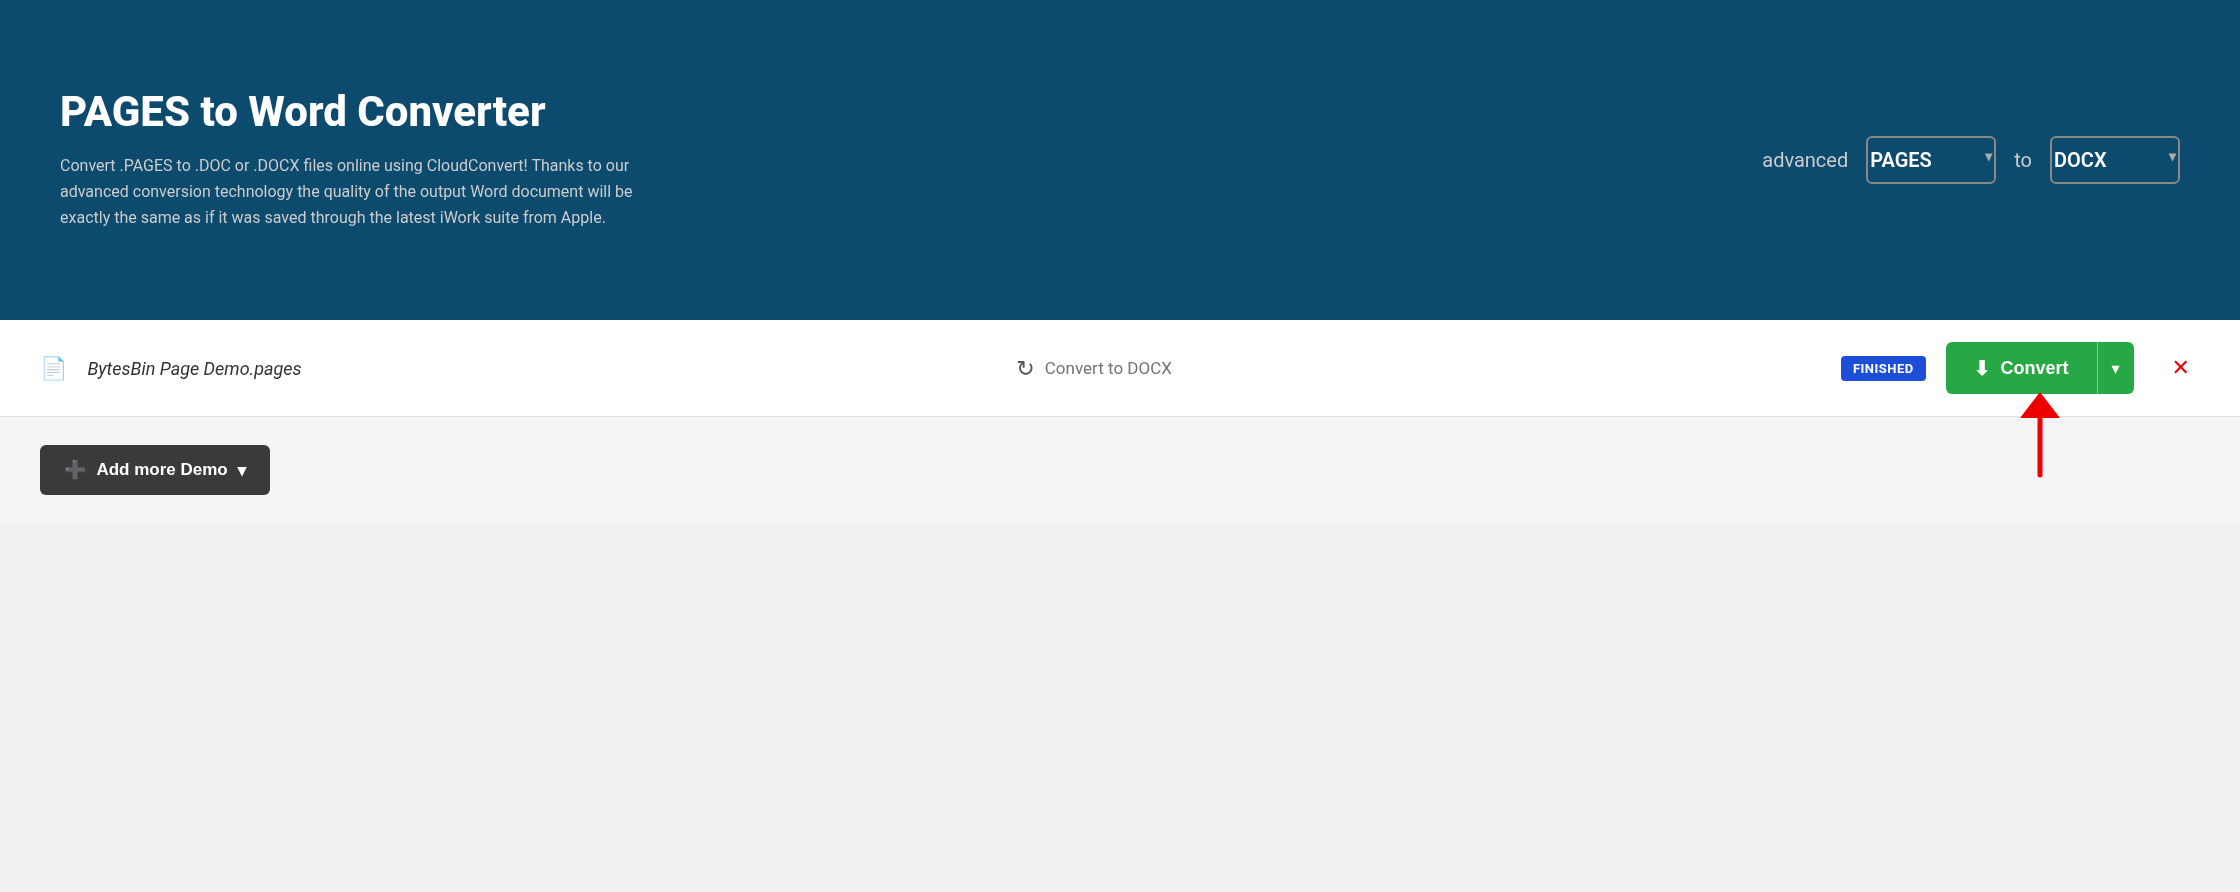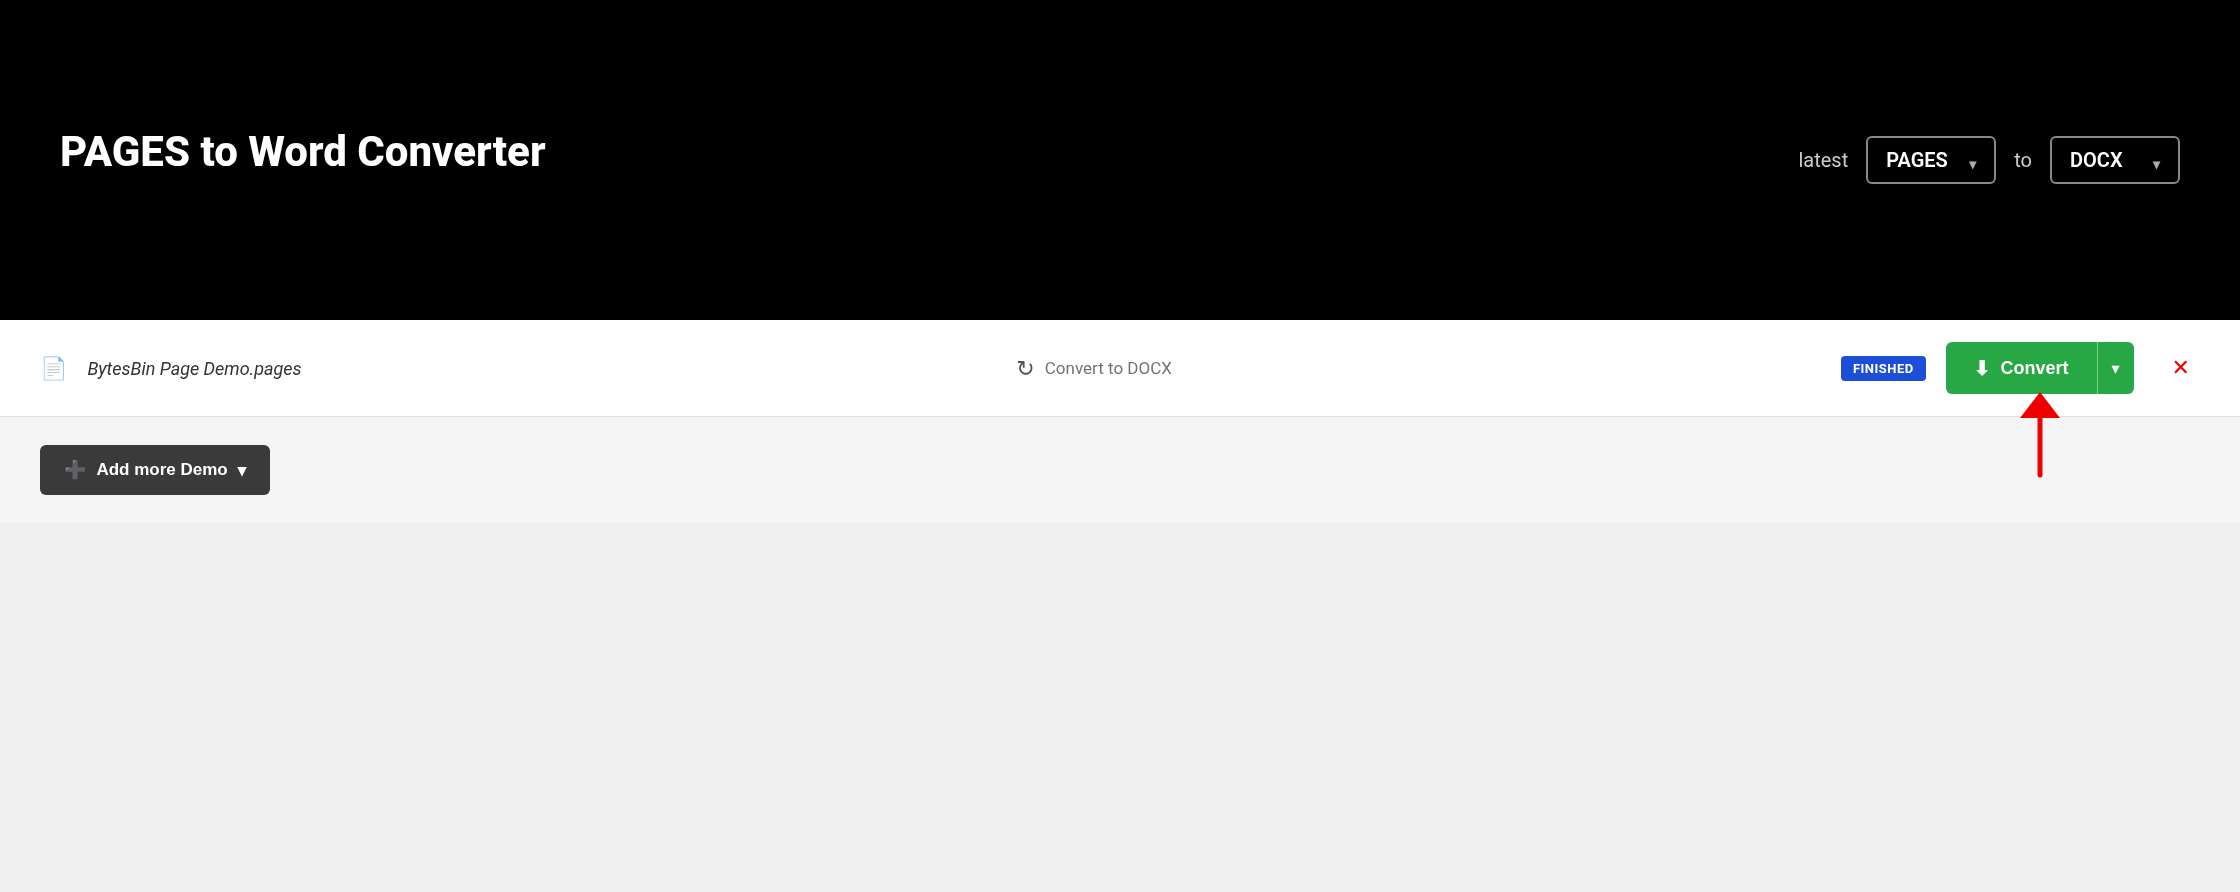--- a/index.html
+++ b/index.html
@@ -1,20 +1,20 @@
 <!DOCTYPE html>
 <html><head>
   <meta charset="utf-8">
   <style>
     * { box-sizing: border-box; margin: 0; padding: 0; }
     body { font-family: -apple-system, BlinkMacSystemFont, 'Segoe UI', Roboto, sans-serif; background: #f0f0f0; }
 
     
     .hero {
-      background: #000000;
+      background: #0c4a6e;
       color: #fff;
       padding: 40px 60px;
       display: flex;
       align-items: center;
       justify-content: space-between;
       min-height: 320px;
     }
     .hero-text { max-width: 580px; }
     .hero-title {
       font-size: 42px;
@@ -37,24 +37,24 @@
       font-size: 20px;
       color: #ccc;
     }
     .converter-select {
       background: transparent;
       border: 2px solid #888;
       border-radius: 6px;
       color: #fff;
       font-size: 20px;
       font-weight: 600;
-      padding: 10px 18px;
-      cursor: pointer;
-      display: flex;
-      align-items: flex-end;
+      padding: 10px 2px;
+      cursor: pointer;
+      display: flex;
+      align-items: flex-start;
       gap: 8px;
       min-width: 130px;
       justify-content: space-between;
     }
     .converter-select .chevron {
       font-size: 14px;
       color: #aaa;
     }
 
     
@@ -165,23 +165,24 @@
       align-items: center;
       gap: 10px;
     }
   </style>
 </head>
 <body>
 
 <section class="hero">
   <div class="hero-text">
     <h1 class="hero-title">PAGES to Word Converter</h1>
+    <p class="hero-desc">Convert .PAGES to .DOC or .DOCX files online using CloudConvert! Thanks to our advanced conversion technology the quality of the output Word document will be exactly the same as if it was saved through the latest iWork suite from Apple.</p>
   </div>
   <div class="hero-converter">
-    <span class="converter-label">latest</span>
+    <span class="converter-label">advanced</span>
     <div class="converter-select">
       <span>PAGES</span>
       <span class="chevron">▾</span>
     </div>
     <span class="converter-label">to</span>
     <div class="converter-select">
       <span>DOCX</span>
       <span class="chevron">▾</span>
     </div>
   </div>

